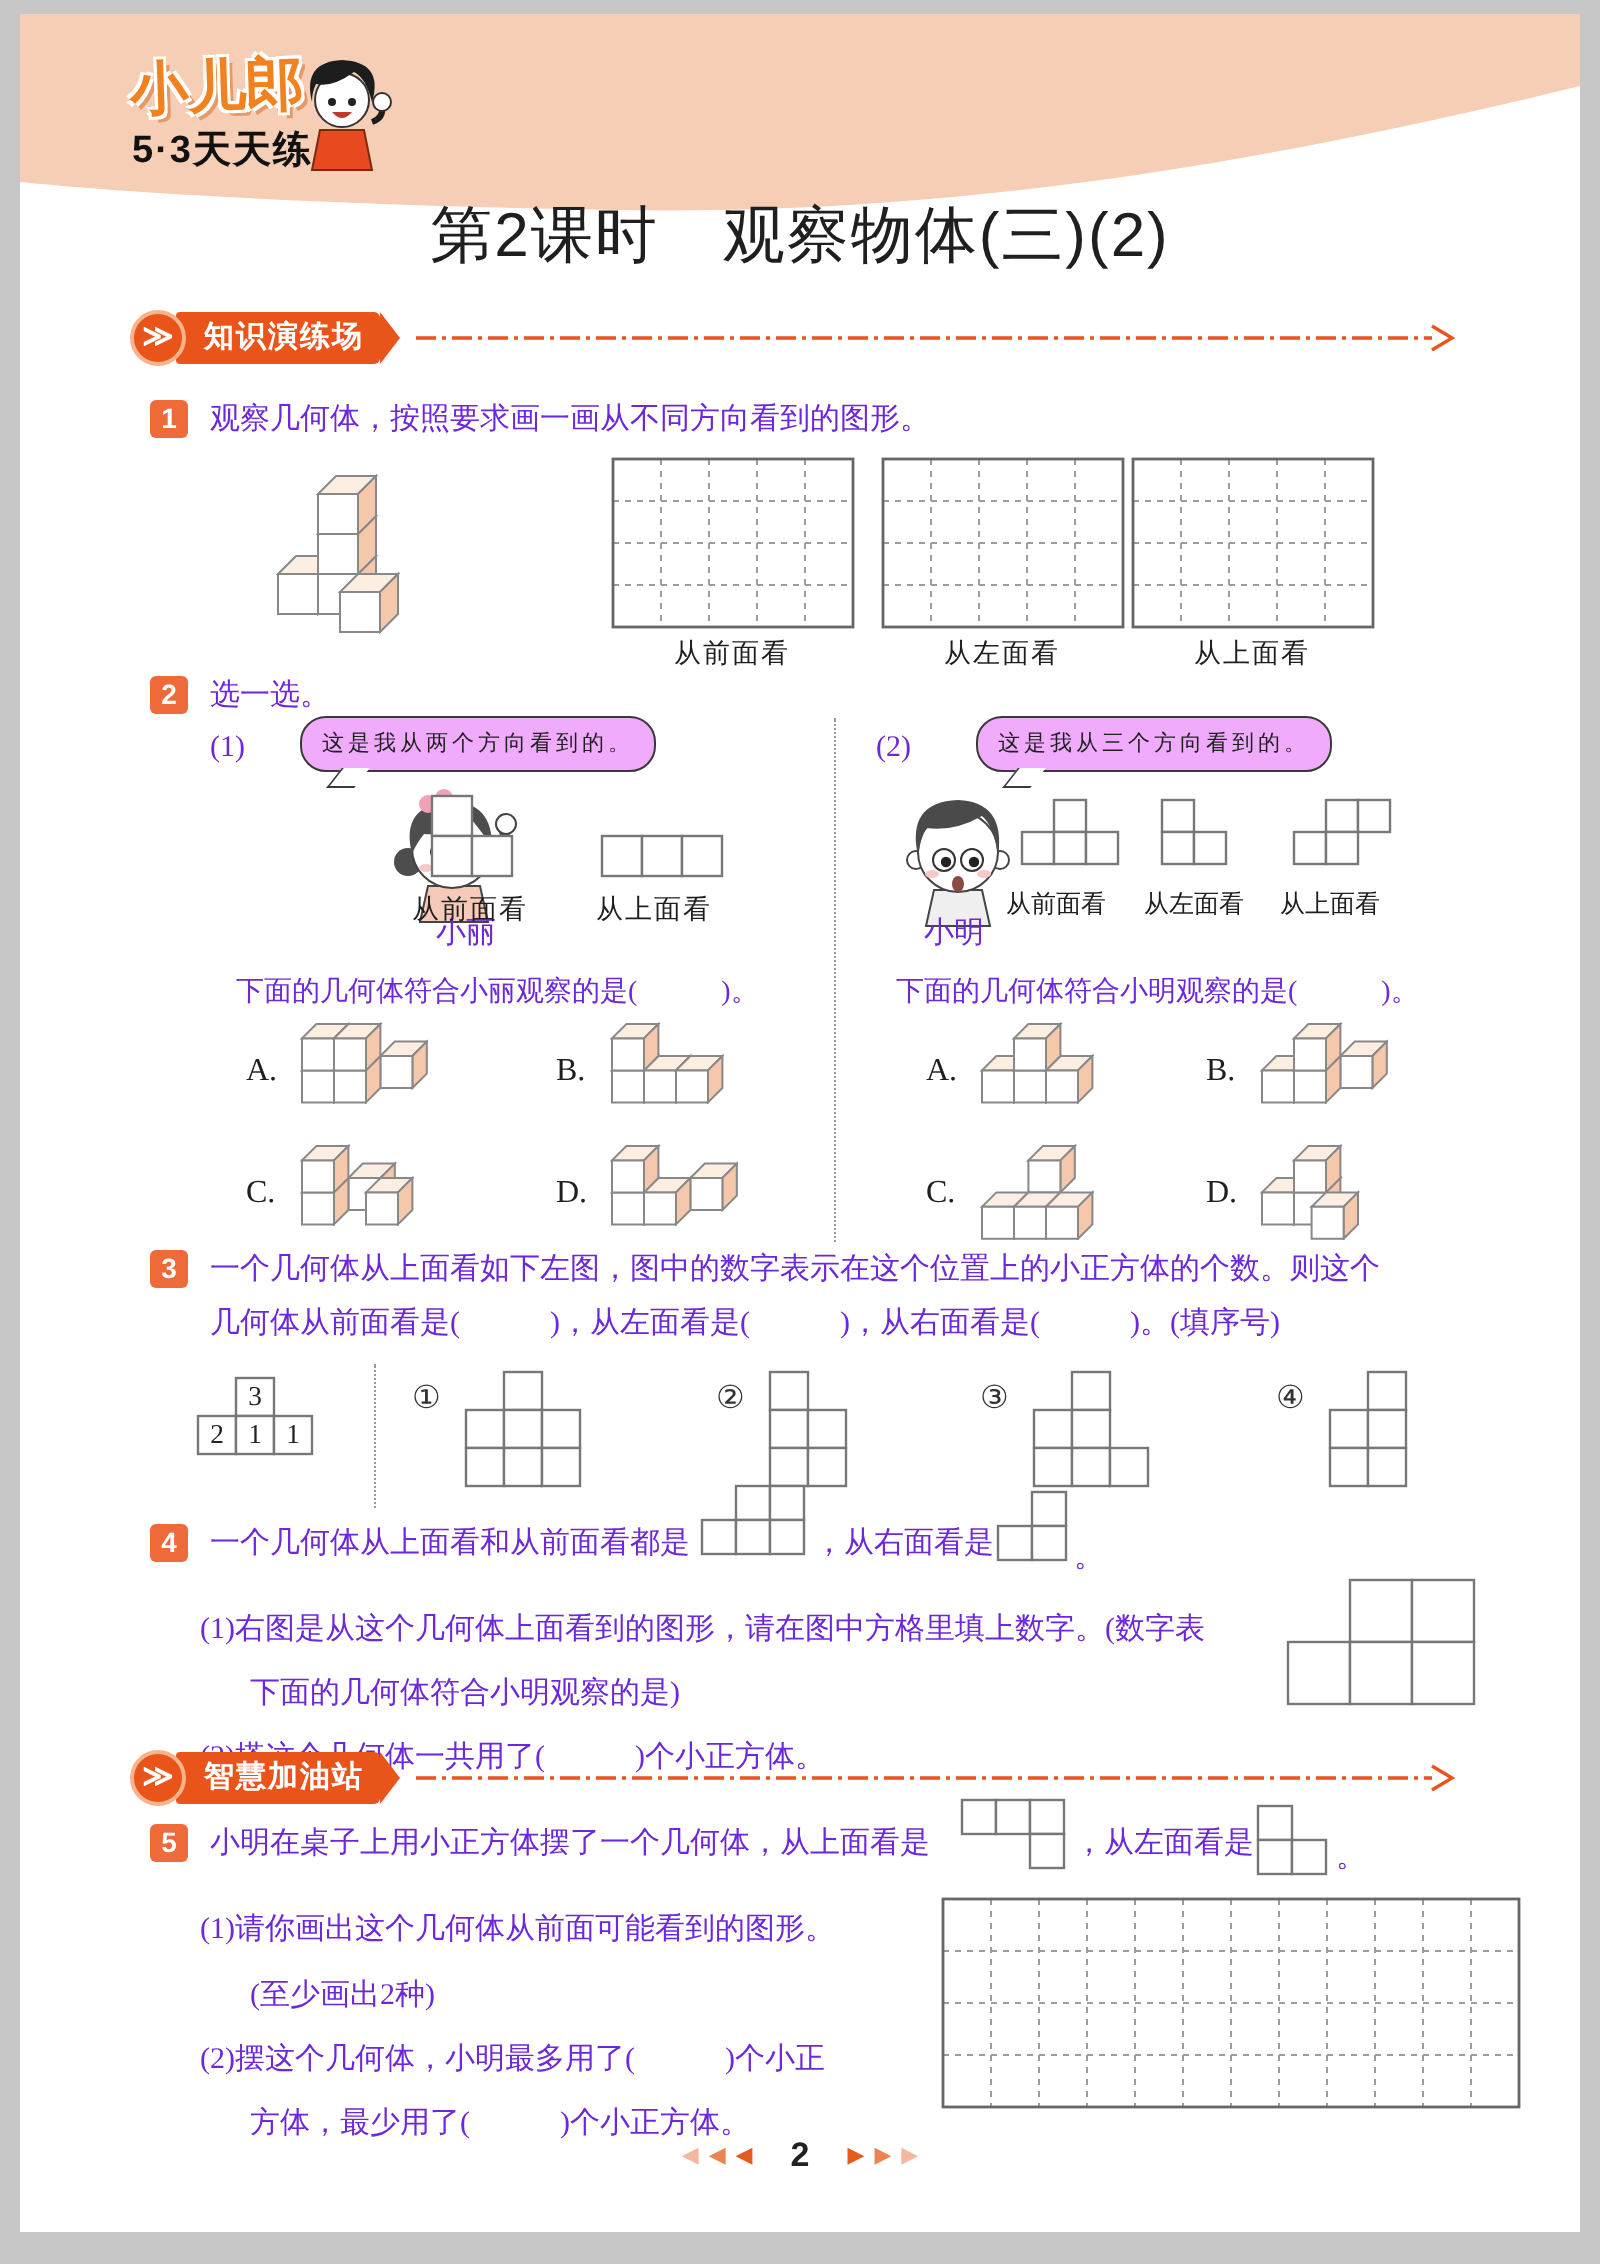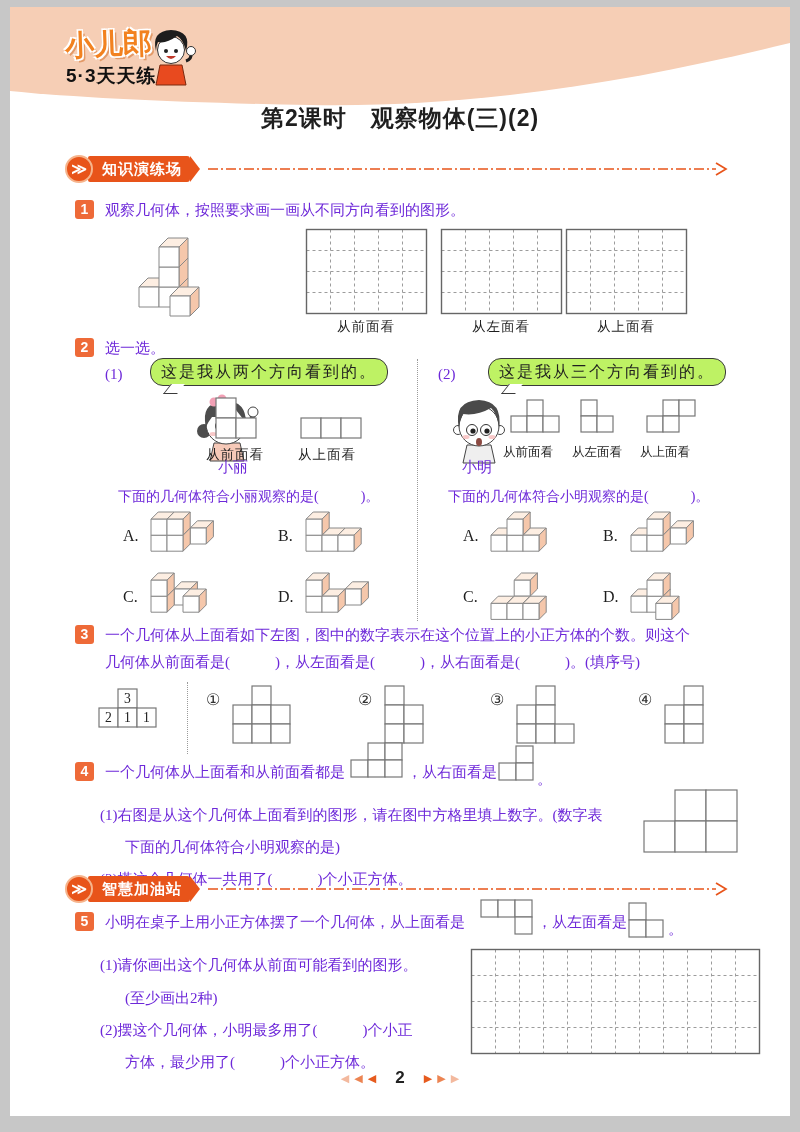--- a/index.html
+++ b/index.html
@@ -5,42 +5,42 @@
   html,body{margin:0;padding:0}
   body{width:800px;height:1132px;background:#c7c7c7;position:relative;
        font-family:"Liberation Serif",serif;color:#1f1f1f}
   #page{position:absolute;left:10px;top:7px;width:780px;height:1109px;background:#fff;overflow:hidden}
   .abs{position:absolute;line-height:0}
   .qtext{position:absolute;font-size:15px;line-height:20px;white-space:nowrap;color:#6d28d9}
   .qnum{position:absolute;width:19px;height:19px;background:#ee6a38;color:#fff;
         font-family:"Liberation Sans",sans-serif;font-weight:bold;font-size:14px;
         text-align:center;line-height:19px;border-radius:3px}
   .title{position:absolute;left:0;top:96px;width:780px;text-align:center;
-         font-family:"Liberation Sans",sans-serif;font-weight:bold;font-size:23px;
+         font-family:"Liberation Sans",sans-serif;font-weight:normal;font-size:31px;
          letter-spacing:1px;line-height:30px}
   
   .logo-text{position:absolute;left:55px;top:22px;font-family:"Liberation Sans",sans-serif;
     font-weight:bold;font-size:29px;color:#f28220;transform:rotate(-2deg);line-height:30px;
     text-shadow:1.5px 1.5px 0 #fff,-1.5px -1.5px 0 #fff,1.5px -1.5px 0 #fff,-1.5px 1.5px 0 #fff,3px 3px 0 rgba(205,90,10,.45)}
   .logo-series{position:absolute;left:56px;top:58px;font-family:"Liberation Sans",sans-serif;
     font-weight:bold;font-size:19px;color:#111;line-height:22px;letter-spacing:1px}
   
   .banner{position:absolute;display:flex;align-items:center}
   .bbadge{width:28px;height:28px;border-radius:50%;background:#e8541a;color:#fff;
     font-family:"Liberation Sans",sans-serif;font-weight:bold;font-size:15px;line-height:24px;
     text-align:center;border:2px solid #f6b48c;box-sizing:border-box;z-index:2}
   .blabel{margin-left:-5px;background:#e8541a;color:#fff;font-family:"Liberation Sans",sans-serif;
     font-weight:bold;font-size:15px;line-height:26px;height:26px;padding:0 8px 0 14px;
     border-radius:2px 3px 3px 2px;position:relative;letter-spacing:1px}
   .blabel::after{content:"";position:absolute;right:-10px;top:0;
     border-top:13px solid transparent;border-bottom:13px solid transparent;border-left:10px solid #e8541a}
   .bline{margin-left:16px}
   
-  .bubble{position:absolute;border:1.5px solid #3a3a3a;border-radius:13px;background:#bef264;
-    font-size:16px;line-height:24px;height:25px;padding:1px 10px 0 10px;white-space:nowrap;letter-spacing:2px}
+  .bubble{position:absolute;border:1.5px solid #3a3a3a;border-radius:13px;background:#f0abfc;
+    font-size:11px;line-height:24px;height:25px;padding:1px 10px 0 10px;white-space:nowrap;letter-spacing:2px}
   .btail{position:absolute;left:16px;bottom:-9px;width:13px;height:9px;background:#fff;
     border-left:1.5px solid #3a3a3a;border-bottom:1.5px solid #3a3a3a;transform:skewX(-38deg)}
   .vdot{position:absolute;border-left:1.6px dotted #9a9a9a}
   .vlabel{position:absolute;font-size:13.5px;white-space:nowrap;letter-spacing:1px;line-height:16px}
   .vlabel.small{font-size:12.5px;letter-spacing:0}
   .optlab{position:absolute;font-size:16px;line-height:18px}
   .mark{position:absolute;font-size:16px;line-height:18px;color:#333}
   .footer{position:absolute;left:0;top:1062px;width:780px;display:flex;justify-content:center;
     align-items:center;gap:5px;font-family:"Liberation Sans",sans-serif}
   .tri{font-size:11px;line-height:14px}

